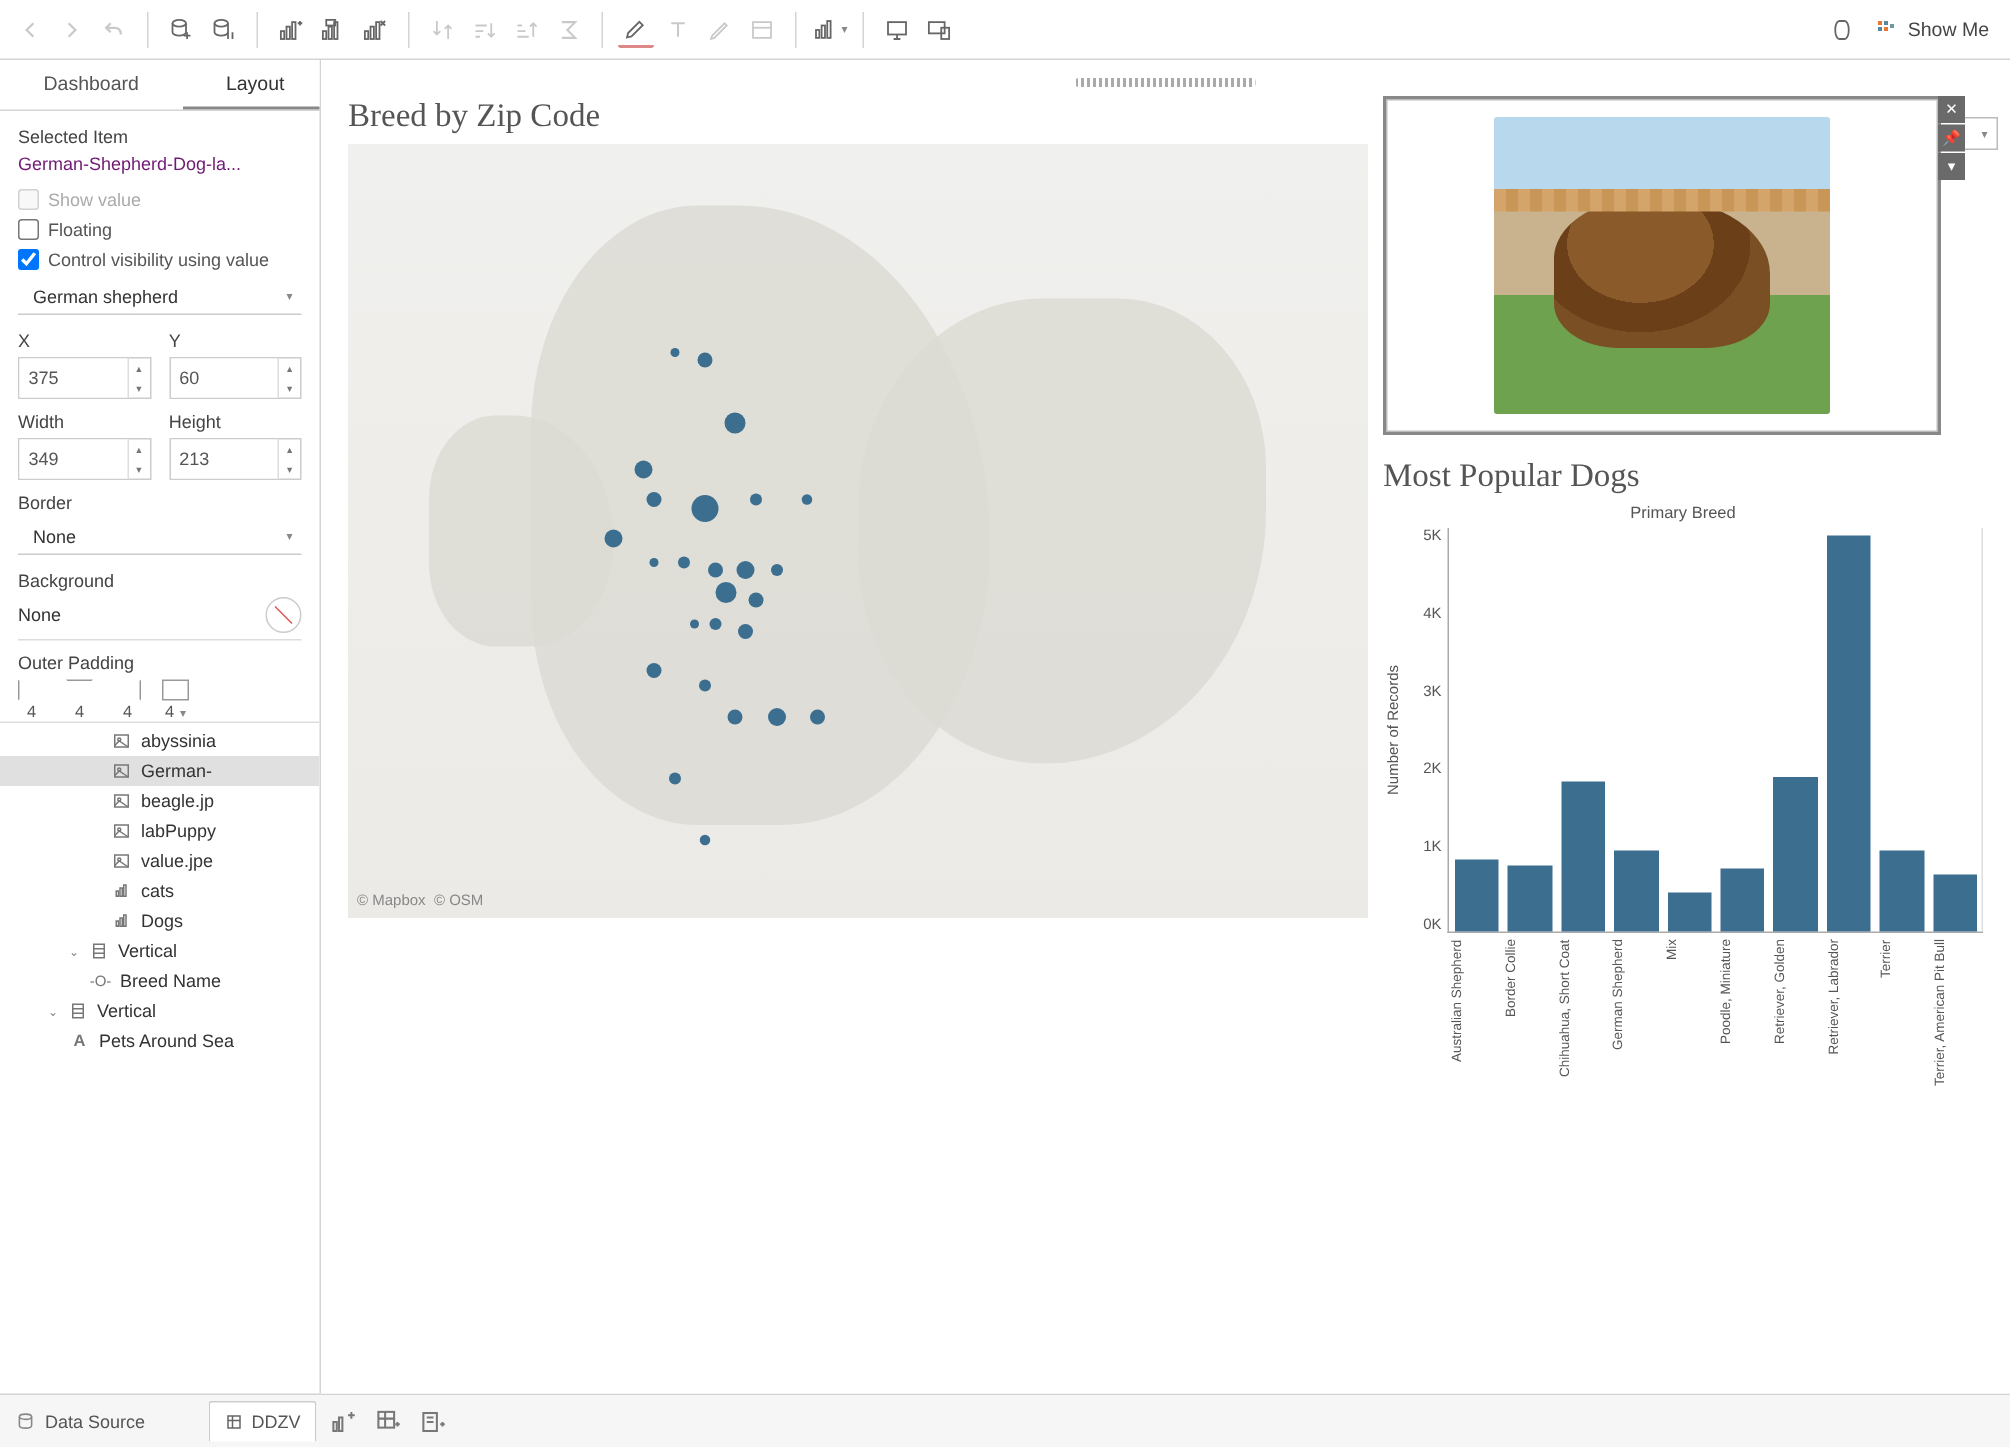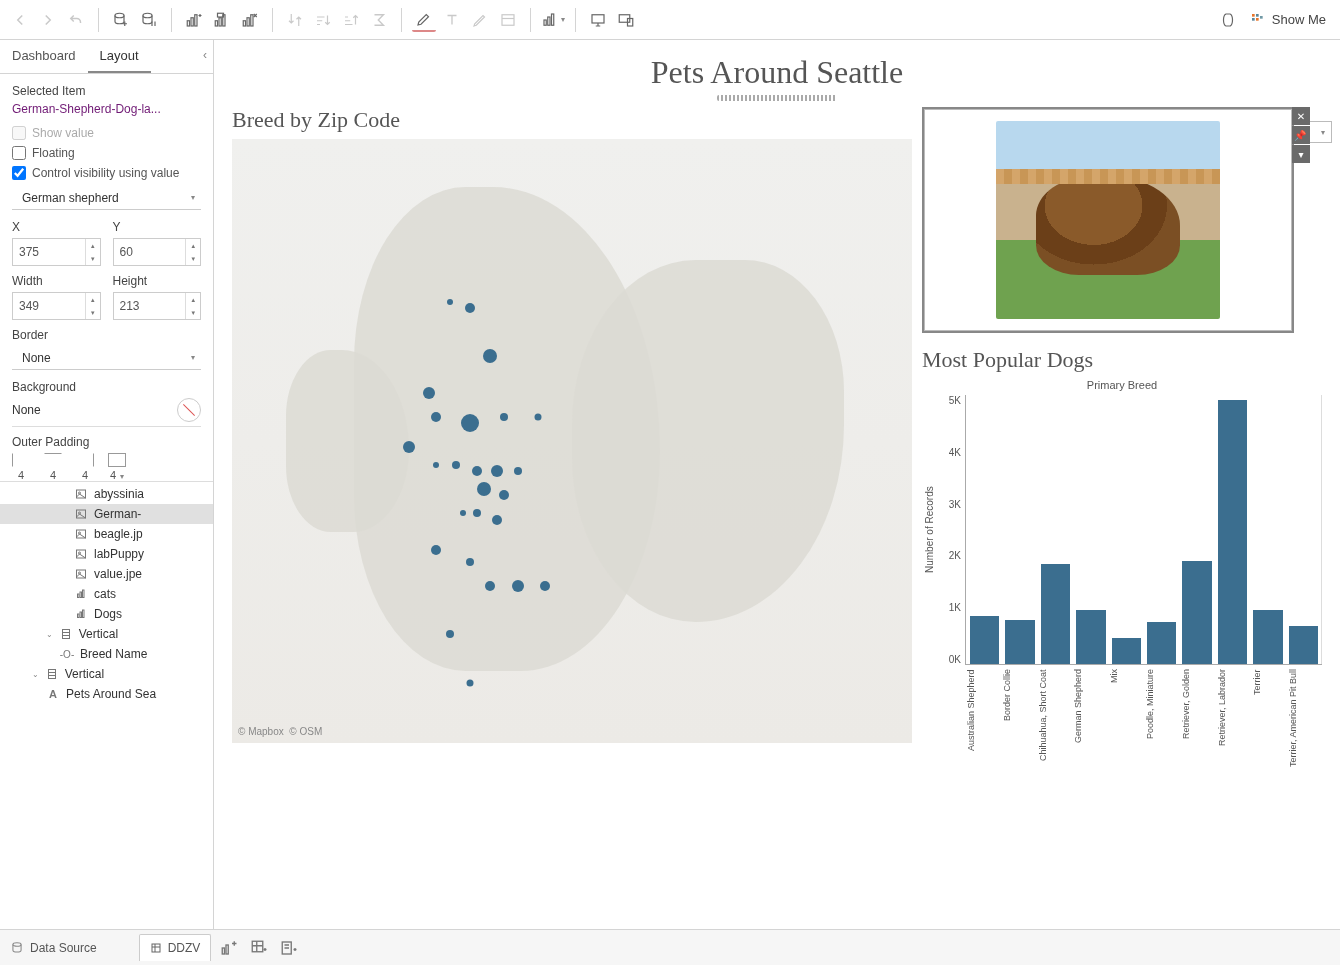--- a/index.html
+++ b/index.html
@@ -8,21 +8,21 @@
 .toolbar .sep { width: 1px; height: 24px; background: #d4d4d4; margin: 0 6px; }
 .tbtn { width: 24px; height: 24px; display: flex; align-items: center; justify-content: center; color: #666; cursor: pointer; border-radius: 2px; }
 .tbtn svg { width: 18px; height: 18px; }
 .tbtn.dis { opacity: .35; }
 .spacer { flex: 1; }
 .showme { display: flex; align-items: center; gap: 6px; color: #444; font-size: 13px; cursor: pointer; padding: 0 6px; }
 
 .main { display: flex; height: calc(100% - 40px - 36px); }
 .sidepane { width: 214px; border-right: 1px solid #d4d4d4; display: flex; flex-direction: column; overflow: hidden; }
 .tabs { display: flex; border-bottom: 1px solid #d4d4d4; }
-.tab { padding: 8px 12px; font-size: 13px; color: #555; cursor: pointer; }
+.tab { padding: 8px 29px; font-size: 13px; color: #555; cursor: pointer; }
 .tab.active { background: #fff; border-bottom: 2px solid #888; font-weight: 400; color: #333; }
 .collapse { padding: 8px 6px; color: #888; cursor: pointer; margin-left: auto; }
 
 .panel { padding: 10px 12px 0 12px; overflow-y: auto; flex-shrink: 0; }
 .label { font-size: 12px; color: #444; margin-bottom: 4px; }
 .sel-item { color: #701a75; margin-bottom: 10px; white-space: nowrap; overflow: hidden; text-overflow: ellipsis; }
 .chk { display: flex; align-items: center; gap: 6px; margin: 6px 0; color: #555; }
 .chk input { width: 14px; height: 14px; }
 .dropdown { border: 1px solid #ccc; padding: 4px 6px; display: flex; justify-content: space-between; align-items: center; background: #fff; margin: 4px 0 10px 0; cursor: pointer; height: 24px; }
 .dropdown.soft { border: none; border-bottom: 1px solid #ccc; padding-left: 10px; }
@@ -50,21 +50,21 @@
 .tico { width: 14px; height: 12px; display: inline-flex; align-items: center; justify-content: center; color: #666; }
 
 .canvas { flex: 1; position: relative; background: #fff; padding: 14px 18px; overflow: hidden; }
 .dash-title { font-family: Georgia, serif; font-size: 32px; color: #555; text-align: center; margin-bottom: 6px; font-weight: 300; }
 .title-handle { width: 120px; height: 6px; margin: -2px auto 6px; background: repeating-linear-gradient(90deg,#aaa 0 2px,transparent 2px 4px); border-radius: 2px; }
 .dash-body { display: flex; gap: 10px; height: calc(100% - 50px); }
 .left-col { flex: 1; }
 .right-col { width: 400px; position: relative; }
 .sub-title { font-family: Georgia, serif; font-size: 22px; color: #555; margin-bottom: 6px; font-weight: 300; }
 
-.map { width: 100%; height: 604px; background: linear-gradient(180deg,#f0f0ee,#eceae6); position: relative; border: none; text-decoration: underline; }
+.map { width: 100%; height: 516px; background: linear-gradient(180deg,#f0f0ee,#eceae6); position: relative; border: none; text-decoration: underline; }
 .landmass { position: absolute; background: #dcdad4; border-radius: 40% 60% 50% 40%; opacity: .85; }
 .mdot { position: absolute; background: #3b6e8f; border-radius: 50%; transform: translate(-50%,-50%); }
 .map-attr { position: absolute; left: 6px; bottom: 6px; font-size: 10px; color: #888; }
 
 .img-frame { width: 372px; height: 226px; border: 2px solid #888; background: #fff; display: flex; align-items: center; justify-content: center; position: relative; box-shadow: 0 0 0 1px #bbb inset; }
 .img-frame .handles { position: absolute; right: -18px; top: -2px; width: 18px; display: flex; flex-direction: column; }
 .img-frame .handles div { width: 18px; height: 18px; background: #6a6a6a; color: #fff; display: flex; align-items: center; justify-content: center; font-size: 10px; margin-bottom: 1px; cursor: pointer; }
 .dog-ph { width: 224px; height: 198px; background: linear-gradient(180deg,#b8d8ee 0 28%, #c9b28e 28% 60%, #6fa24f 60% 100%); position: relative; border-radius: 2px; overflow: hidden; }
 .dog-ph::before { content:''; position:absolute; left:18%; top:28%; width:64%; height:50%; background: radial-gradient(ellipse at 40% 30%, #8a5a2a 0 40%, #6b3f18 40% 60%, transparent 60%), #7b4f24; border-radius: 40% 50% 30% 30%; }
 .dog-ph::after { content:''; position:absolute; left:0; top:24%; width:100%; height:8%; background: repeating-linear-gradient(90deg,#d4a56a 0 8px,#c89656 8px 16px); }
@@ -436,21 +436,20 @@
           <span class="ind" style="width:28px"></span>
           <span class="tico">
             <span style="font-weight:bold;color:#777;font-size:11px">A</span>
           </span>
           <span>Pets Around Sea</span>
         </div>
       </div>
   </div>
 
   <div class="canvas">
-    <div class="dash-title">Pets Around Seattle</div>
     <div class="title-handle"></div>
     <div class="dash-body">
       <div class="left-col">
         <div class="sub-title">Breed by Zip Code</div>
         <div class="map" id="map">
           <div class="landmass" style="left:18%;top:8%;width:45%;height:80%"></div>
           <div class="landmass" style="left:50%;top:20%;width:40%;height:60%;border-radius:50% 40% 60% 50%"></div>
           <div class="landmass" style="left:8%;top:35%;width:18%;height:30%"></div>
           <div class="map-attr"><span>© Mapbox</span> &nbsp;<span>© OSM</span></div>
         <div class="mdot" style="left: 32%; top: 27%; width: 6px; height: 6px;"></div>

